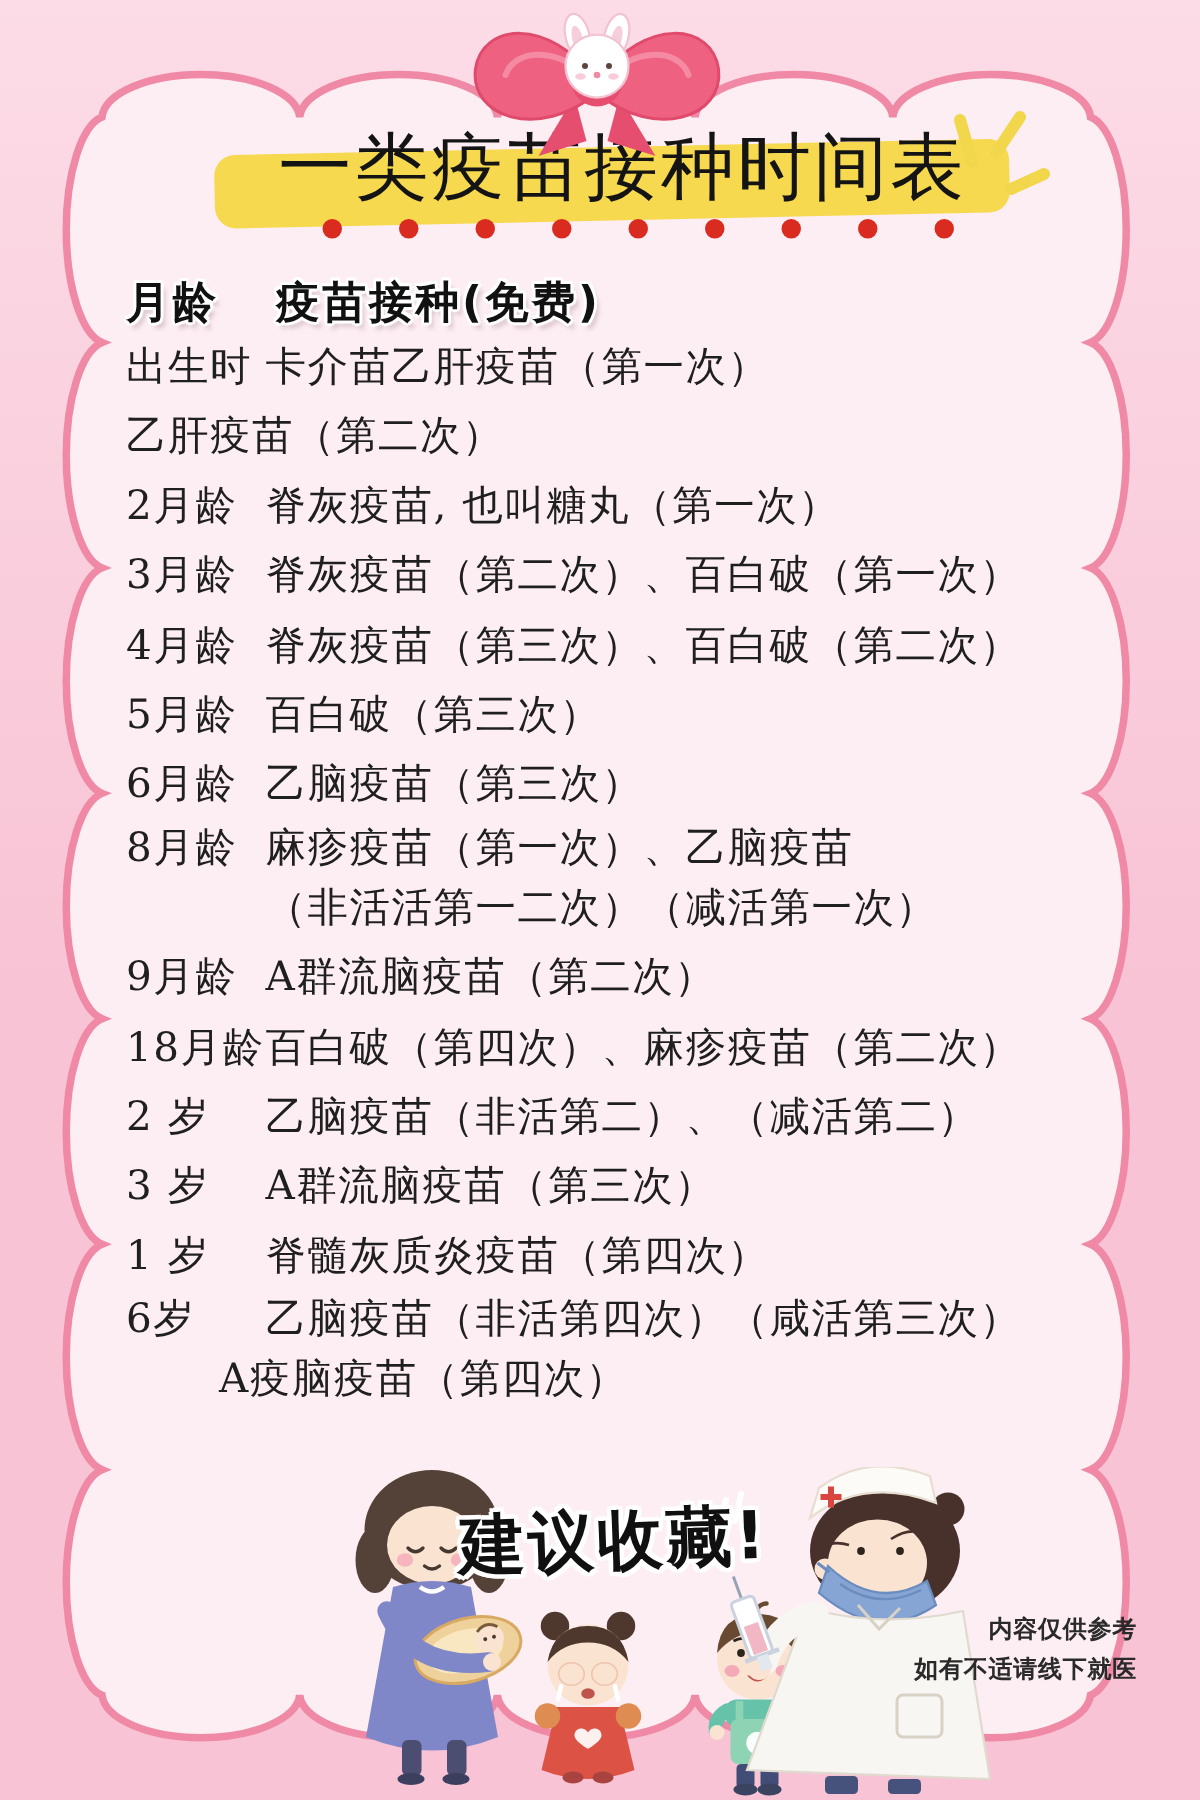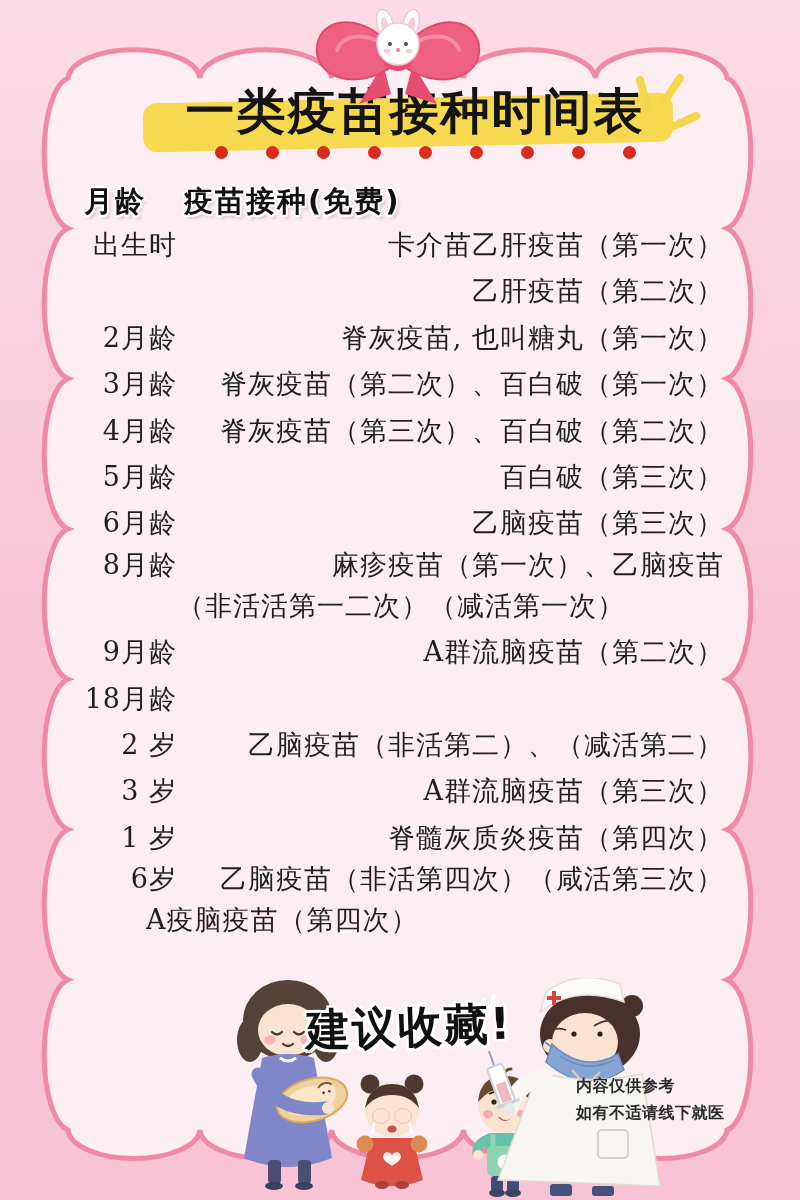--- a/index.html
+++ b/index.html
@@ -27,34 +27,34 @@
   #card-svg{z-index:0;}
   #card-svg path{fill:var(--card-fill);stroke:var(--card-stroke);stroke-width:5;}
   
   .title-hl{
     position:absolute;left:143px;top:98px;width:530px;height:49px;
     background:var(--title-highlight);border-radius:14px;
     transform:rotate(-1.2deg);z-index:1;
   }
   .title{
     position:absolute;left:150px;top:78px;width:530px;z-index:2;
-    text-align:center;font-size:49px;line-height:68px;font-weight:700;
+    text-align:center;font-size:49px;line-height:68px;font-weight:400;
     letter-spacing:2px;color:#141414;
   }
   .sparkle-svg{position:absolute;left:632px;top:70px;z-index:2;}
   .sparkle-svg line{stroke:#f2d64b;stroke-width:8;stroke-linecap:round;}
   .dots{
     position:absolute;left:215px;top:146px;z-index:2;
     display:flex;gap:38px;
   }
   .dot{width:13px;height:13px;border-radius:50%;background:var(--dot-red);}
   
   .table{position:absolute;left:84px;top:180px;width:640px;z-index:2;
     font-family:"DejaVu Serif","Liberation Serif",serif;font-size:27px;
-    color:#1f1f1f;letter-spacing:1px;text-align:right;}
+    color:#1f1f1f;letter-spacing:1px;}
   .thead{
     display:flex;line-height:42px;font-size:29px;font-weight:900;color:#111;
     font-family:"DejaVu Sans","Liberation Sans",sans-serif;letter-spacing:2px;
     text-shadow:2px 0 0 #fff,-2px 0 0 #fff,0 2px 0 #fff,0 -2px 0 #fff,
       1.5px 1.5px 0 #fff,-1.5px 1.5px 0 #fff,1.5px -1.5px 0 #fff,-1.5px -1.5px 0 #fff,
       3px 4px 3px rgba(120,80,90,.25);
   }
   .thead .h2{margin-left:38px;}
   .vrow,.l1{display:flex;}
   .vrow{line-height:46.4px;}
@@ -65,21 +65,21 @@
   
   .stamp{
     position:absolute;left:306px;top:998px;z-index:5;
     font-size:44px;font-weight:900;letter-spacing:2px;color:#101010;
     transform:rotate(-2deg);
     text-shadow:3px 0 0 #fff,-3px 0 0 #fff,0 3px 0 #fff,0 -3px 0 #fff,
       2.5px 2.5px 0 #fff,-2.5px 2.5px 0 #fff,2.5px -2.5px 0 #fff,-2.5px -2.5px 0 #fff;
   }
   .disclaimer{
     position:absolute;left:576px;top:1072px;width:182px;z-index:5;
-    text-align:left;font-size:16px;font-weight:700;line-height:27px;color:#2a2a2a;
+    text-align:right;font-size:16px;font-weight:700;line-height:27px;color:#2a2a2a;
     letter-spacing:.5px;
   }
   #bow-svg{position:absolute;left:303px;top:4px;z-index:3;}
   #people-svg{position:absolute;left:200px;top:978px;z-index:3;}
 </style>
 </head>
 <body>
 
 <svg id="card-svg" class="layer" width="800" height="1200" viewBox="0 0 800 1200">
   <path d="M 68,78
@@ -172,20 +172,21 @@
       <span class="vax">麻疹疫苗（第一次）、乙脑疫苗</span>
     </div>
     <div class="vrow cont">（非活活第一二次）（减活第一次）</div>
   </div>
   <div class="vrow">
     <span class="age">9月龄</span>
     <span class="vax">A群流脑疫苗（第二次）</span>
   </div>
   <div class="vrow">
     <span class="age">18月龄</span>
+    <span class="vax">百白破（第四次）、麻疹疫苗（第二次）</span>
   </div>
   <div class="vrow">
     <span class="age">2 岁</span>
     <span class="vax">乙脑疫苗（非活第二）、（减活第二）</span>
   </div>
   <div class="vrow">
     <span class="age">3 岁</span>
     <span class="vax">A群流脑疫苗（第三次）</span>
   </div>
   <div class="vrow">

